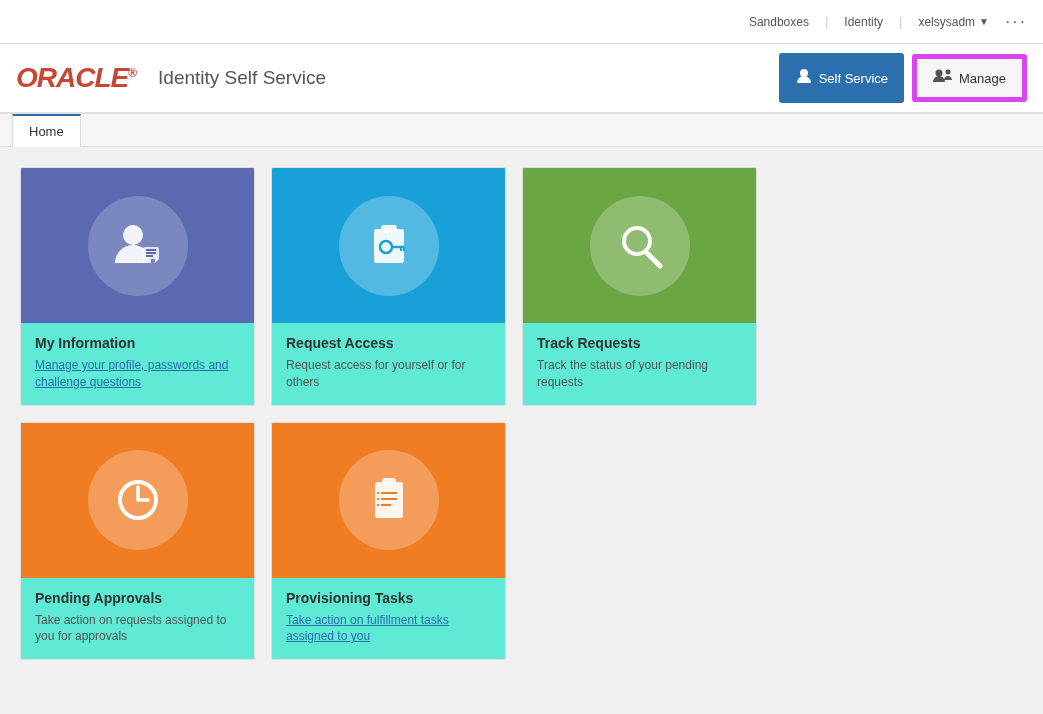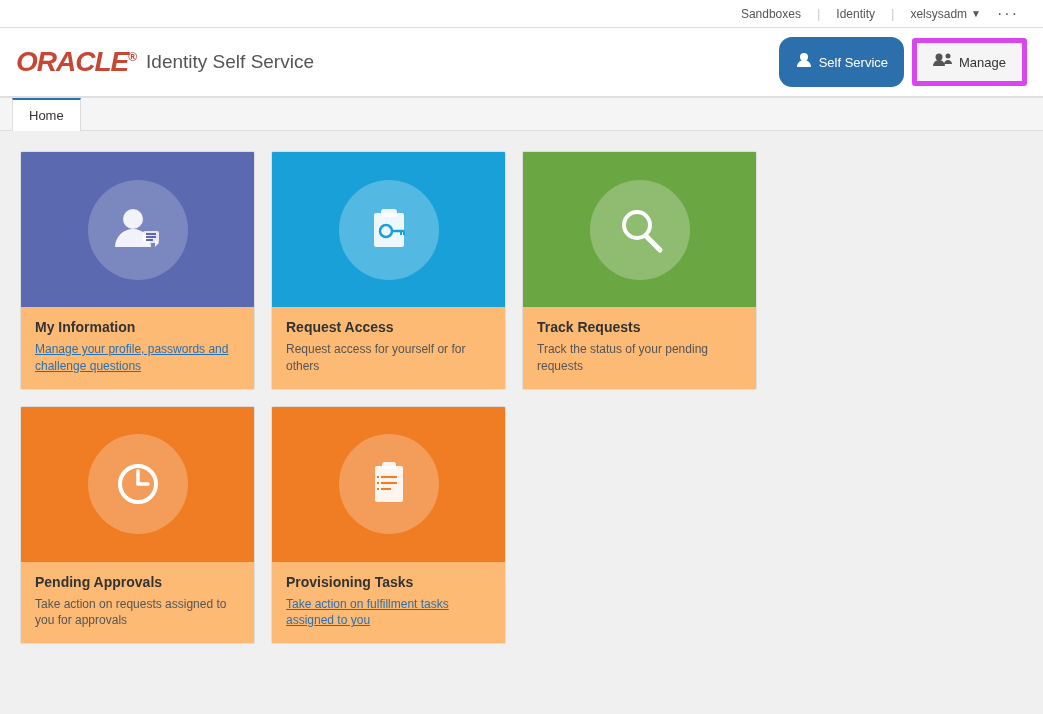--- a/index.html
+++ b/index.html
@@ -5,22 +5,22 @@
     * { box-sizing: border-box; margin: 0; padding: 0; }
     body { font-family: Arial, Helvetica, sans-serif; background: #f0f0f0; font-size: 13px; color: #333; }
 
     
     .top-nav {
       background: #fff;
       border-bottom: 1px solid #ddd;
       display: flex;
       align-items: center;
       justify-content: flex-end;
-      padding: 4px 24px;
-      height: 28px;
+      padding: 4px 16px;
+      height: 44px;
     }
     .top-nav-item {
       color: #555;
       font-size: 12px;
       margin-left: 16px;
       cursor: pointer;
       text-decoration: none;
     }
     .top-nav-separator { color: #ccc; margin-left: 16px; }
     .top-nav-dots { color: #555; font-size: 16px; margin-left: 16px; cursor: pointer; letter-spacing: 2px; }
@@ -32,21 +32,21 @@
       background: #fff;
       border-bottom: 2px solid #e0e0e0;
       display: flex;
       align-items: center;
       padding: 8px 16px;
       height: 70px;
     }
     .oracle-logo {
       display: flex;
       align-items: center;
-      gap: 4px;
+      gap: 16px;
       flex: 1;
     }
     .oracle-text {
       color: #c74634;
       font-size: 28px;
       font-weight: bold;
       letter-spacing: -1px;
       font-style: italic;
     }
     .oracle-reg { font-size: 12px; vertical-align: super; font-style: normal; }
@@ -56,21 +56,21 @@
       margin-left: 6px;
       font-weight: normal;
       font-style: normal;
     }
     .header-buttons { display: flex; gap: 8px; align-items: center; }
     .btn-self-service {
       background: #2c6fad;
       color: #fff;
       border: none;
       padding: 14px 16px;
-      border-radius: 13px;
+      border-radius: 3px;
       cursor: pointer;
       font-size: 13px;
       display: flex;
       align-items: center;
       gap: 6px;
     }
     .btn-manage {
       background: #f5f5f5;
       color: #333;
       border: 5px solid #d946ef;
@@ -113,21 +113,21 @@
     }
 
     
     .main-content {
       padding: 20px;
       background: #f0f0f0;
       min-height: calc(714px - 130px);
     }
 
     .card {
-      background: #fdba74;
+      background: #5eead4;
       border: 1px solid #ddd;
       border-radius: 2px;
       overflow: hidden;
       cursor: pointer;
     }
 
     .card-image {
       width: 100%;
       height: 155px;
       display: flex;

